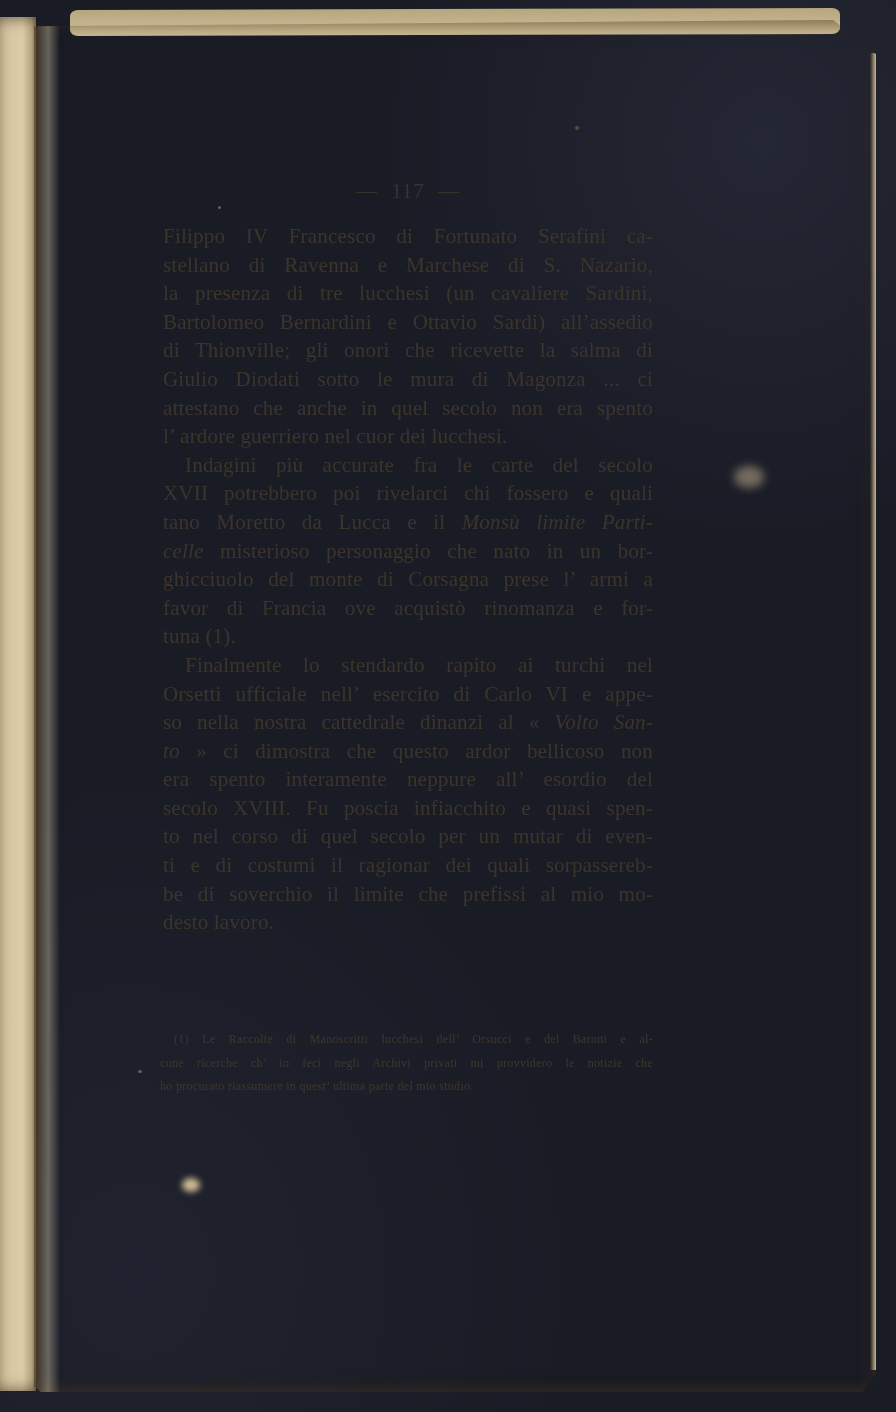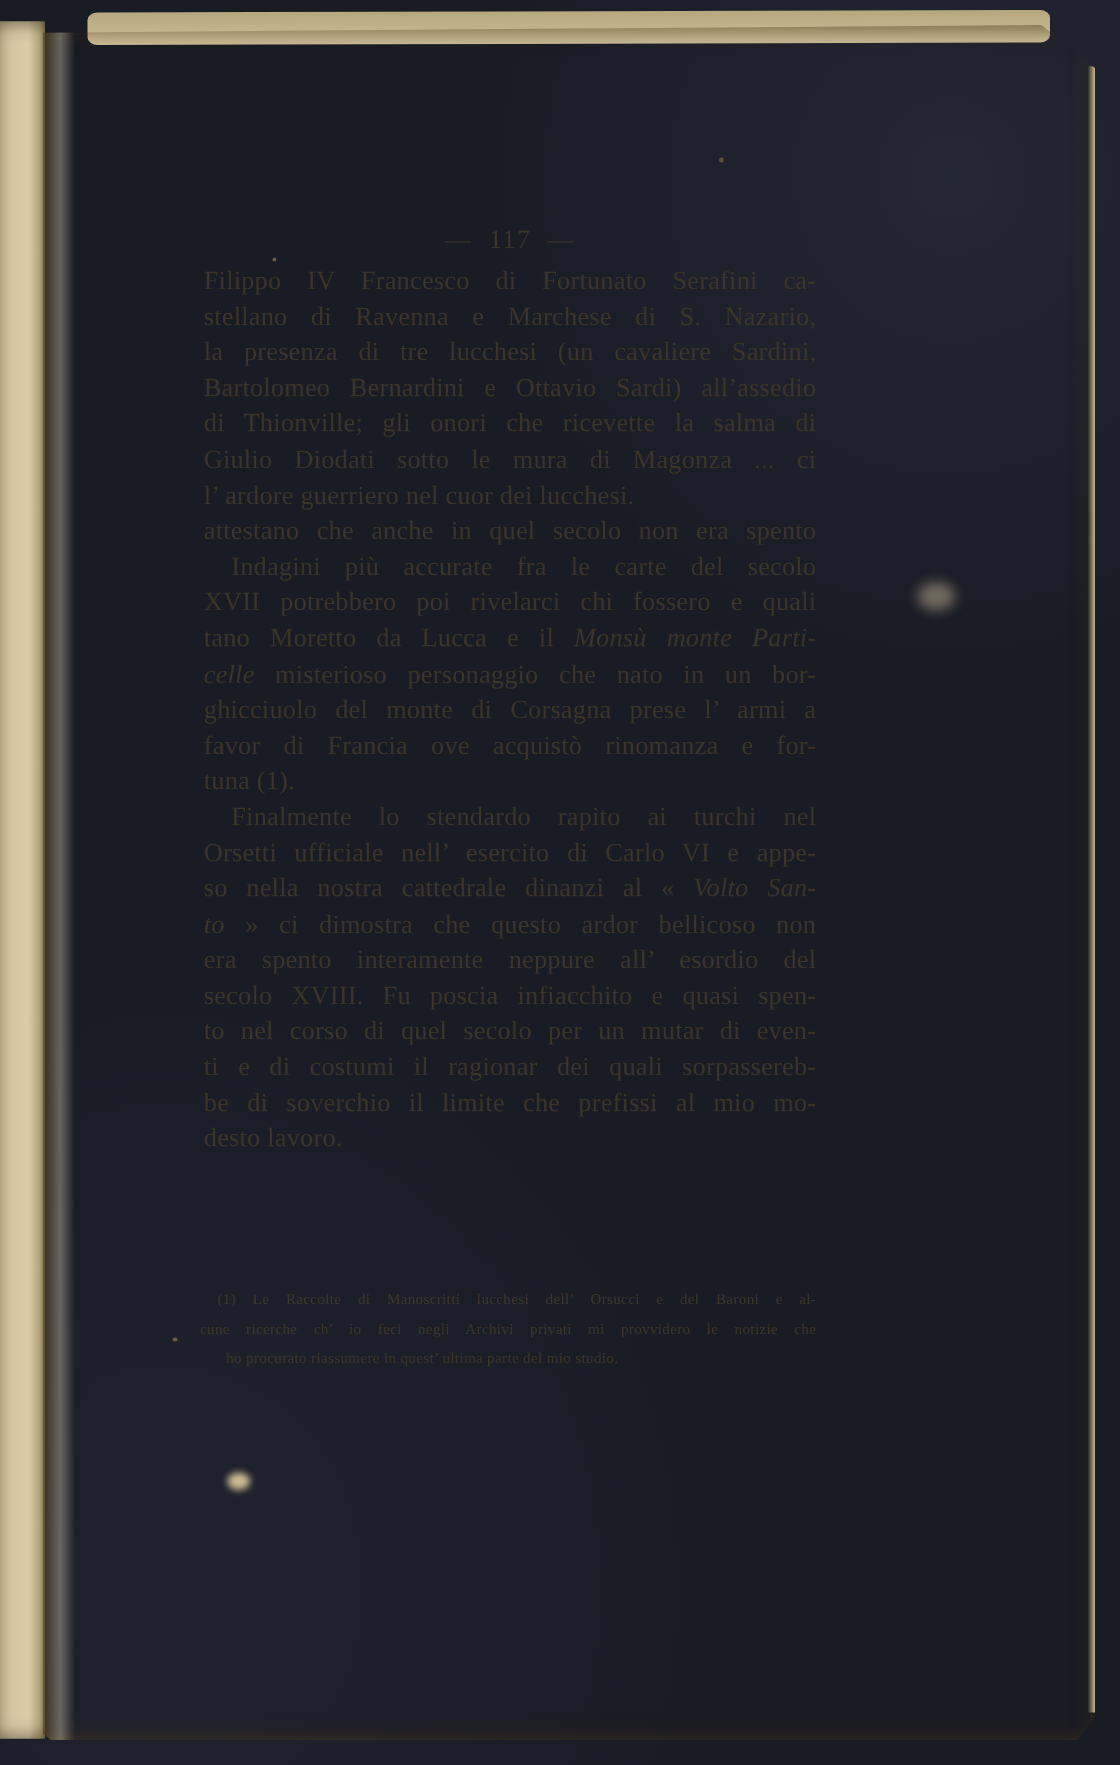--- a/index.html
+++ b/index.html
@@ -51,21 +51,21 @@
   }
   
   .page::before{
     content:"";position:absolute;left:0;top:0;width:26px;height:100%;
     background:linear-gradient(90deg,rgba(64,44,18,.35),rgba(236,226,196,.35) 55%,rgba(0,0,0,0));
   }
   .textcol{position:absolute;left:129px;top:156px;width:490px;color:#3a342b;}
   .pagenum{
     height:30px;line-height:30px;text-align:center;
     font-size:21px;word-spacing:7px;letter-spacing:1px;
-    margin-bottom:4px;
+    margin-bottom:16px;
   }
   .bodytext{font-size:21px;letter-spacing:.2px;}
   .body-line{
     line-height:28.6px;height:28.6px;
     text-align:justify;text-align-last:justify;
     text-shadow:.3px .3px 0 rgba(58,52,44,.28);
   }
   .body-line.indent{text-indent:22px;}
   .body-line.last{text-align-last:left;}
   .it{font-style:italic;}
@@ -74,21 +74,21 @@
     position:absolute;left:126px;top:1008px;width:493px;
     font-size:12px;font-weight:400;letter-spacing:.3px;
     color:#3c362c;
   }
   .footnote-line{
     line-height:23.5px;height:23.5px;
     text-align:justify;text-align-last:justify;
     text-shadow:.2px .2px 0 rgba(60,54,44,.3);
   }
   .footnote-line.indent{text-indent:14px;}
-  .footnote-line.last{text-align-last:left;margin-left:21px;}
+  .footnote-line.last{text-align-last:left;}
   
   .speck{position:absolute;border-radius:50%;}
   .speck.s1{left:541px;top:106px;width:4px;height:4px;background:#5a4e38;}
   .speck.s2{left:184px;top:186px;width:3px;height:3px;background:#6b5f46;}
   .speck.s3{left:104px;top:1050px;width:4px;height:3px;background:#6b5f46;}
   .speck.s4{left:148px;top:1158px;width:18px;height:14px;background:#cfbd92;filter:blur(3px);}
   .speck.s5{left:700px;top:446px;width:30px;height:22px;background:rgba(205,188,150,.5);filter:blur(5px);}
 </style>
 </head>
 <body>
@@ -100,25 +100,25 @@
   <div class="page">
     <div class="textcol">
       <div class="pagenum">— 117 —</div>
       <div class="bodytext" id="body-lines">
           <div class="body-line"><span>Filippo IV Francesco di Fortunato Serafini ca-</span></div>
           <div class="body-line"><span>stellano di Ravenna e Marchese di S. Nazario,</span></div>
           <div class="body-line"><span>la presenza di tre lucchesi (un cavaliere Sardini,</span></div>
           <div class="body-line"><span>Bartolomeo Bernardini e Ottavio Sardi) all’assedio</span></div>
           <div class="body-line"><span>di Thionville; gli onori che ricevette la salma di</span></div>
           <div class="body-line"><span>Giulio Diodati sotto le mura di Magonza ... ci</span></div>
+          <div class="body-line"><span>attestano che anche in quel secolo non era spento</span></div>
           <div class="body-line last"><span>l’ ardore guerriero nel cuor dei lucchesi.</span></div>
-          <div class="body-line"><span>attestano che anche in quel secolo non era spento</span></div>
           <div class="body-line indent"><span>Indagini più accurate fra le carte del secolo</span></div>
           <div class="body-line"><span>XVII potrebbero poi rivelarci chi fossero e quali</span></div>
-          <div class="body-line"><span>tano Moretto da Lucca e il </span><span class="it">Monsù monte Parti-</span></div>
+          <div class="body-line"><span>tano Moretto da Lucca e il </span><span class="it">Monsù limite Parti-</span></div>
           <div class="body-line"><span class="it">celle</span><span> misterioso personaggio che nato in un bor-</span></div>
           <div class="body-line"><span>ghicciuolo del monte di Corsagna prese l’ armi a</span></div>
           <div class="body-line"><span>favor di Francia ove acquistò rinomanza e for-</span></div>
           <div class="body-line last"><span>tuna (1).</span></div>
           <div class="body-line indent"><span>Finalmente lo stendardo rapito ai turchi nel</span></div>
           <div class="body-line"><span>Orsetti ufficiale nell’ esercito di Carlo VI e appe-</span></div>
           <div class="body-line"><span>so nella nostra cattedrale dinanzi al « </span><span class="it">Volto San-</span></div>
           <div class="body-line"><span class="it">to</span><span> » ci dimostra che questo ardor bellicoso non</span></div>
           <div class="body-line"><span>era spento interamente neppure all’ esordio del</span></div>
           <div class="body-line"><span>secolo XVIII. Fu poscia infiacchito e quasi spen-</span></div>

